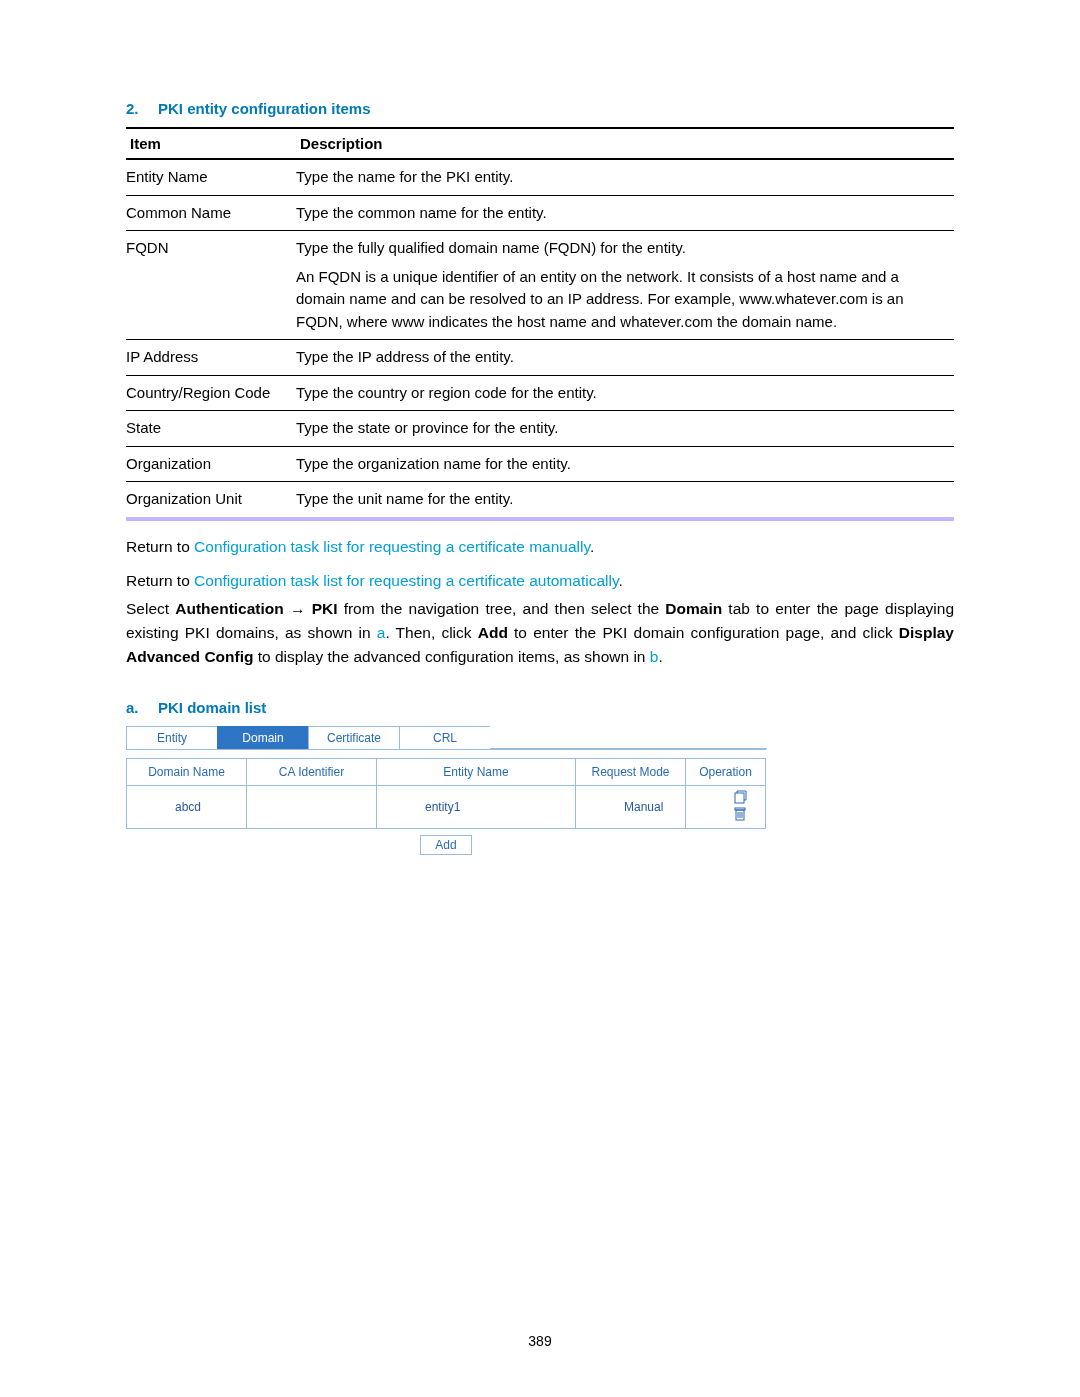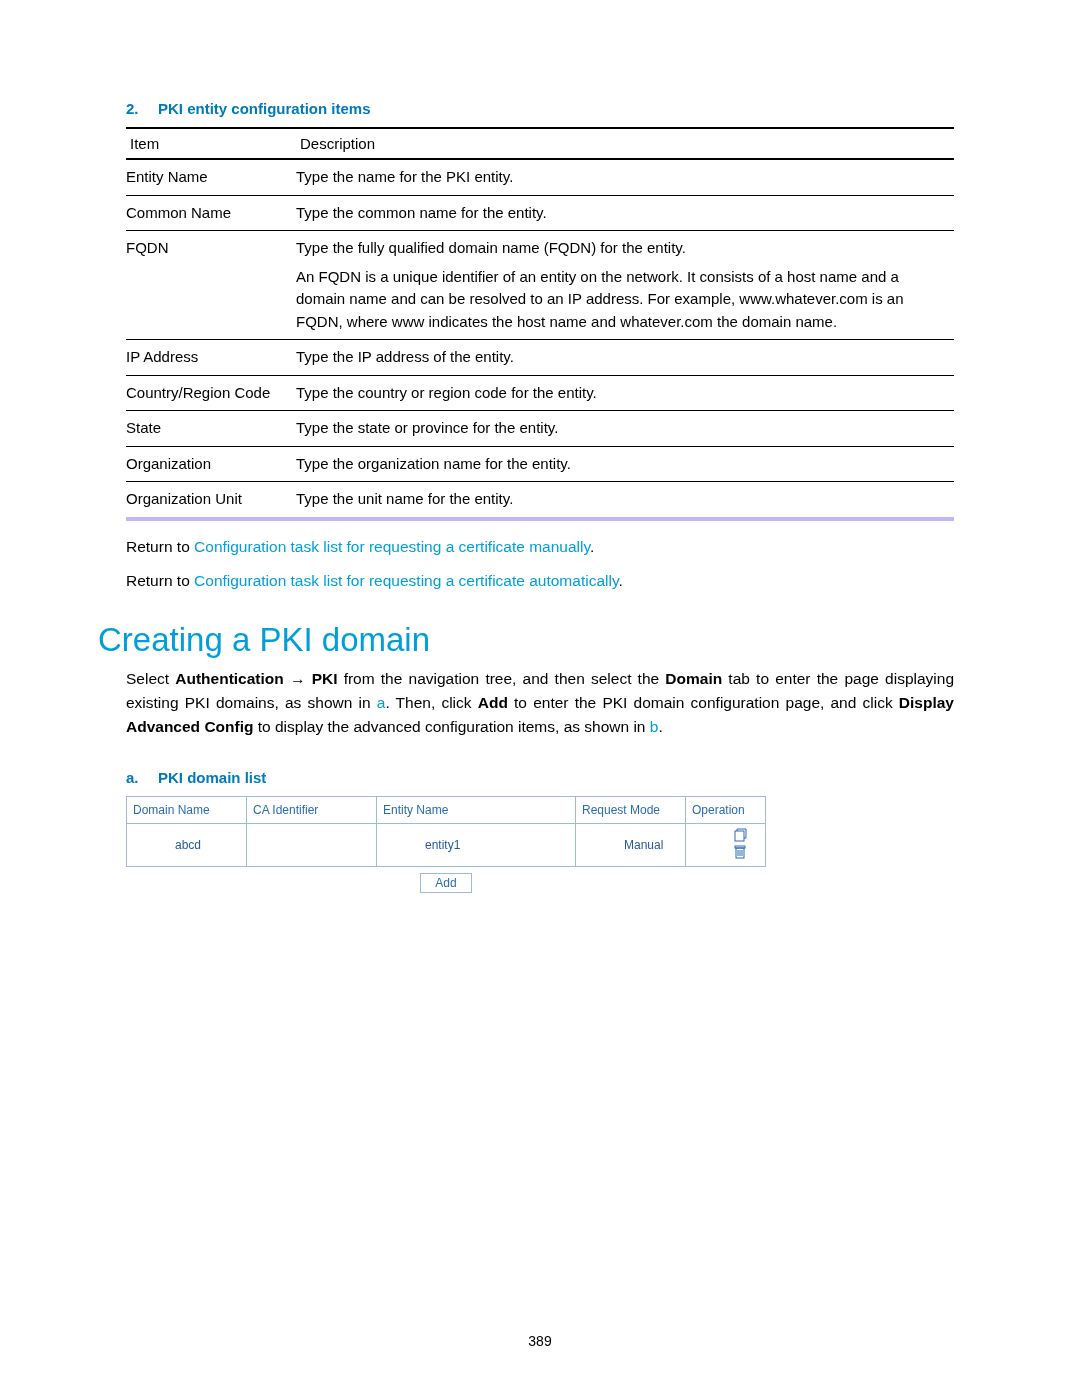--- a/index.html
+++ b/index.html
@@ -28,21 +28,21 @@
     display: inline-block;
     width: 32px;
   }
   table.config {
     width: 100%;
     border-collapse: collapse;
     font-size: 15px;
   }
   table.config th {
     text-align: left;
-    font-weight: 400;
+    font-weight: 700;
     padding: 6px 4px;
   }
   table.config td {
     padding: 6px 4px 6px 0;
     vertical-align: top;
     line-height: 1.5;
   }
   table.config col.c1 { width: 170px; }
   .rule-heavy { border-top: 2px solid #000; }
   .rule-light { border-top: 1px solid #000; }
@@ -100,20 +100,21 @@
     color: #2a6bb5;
   }
   table.grid th, table.grid td {
     border: 1px solid #9abbdc;
     padding: 4px 6px;
     text-align: left;
     height: 18px;
     background: #ffffff;
   }
   table.grid th {
+    text-align: center;
     font-weight: normal;
     margin-top: 44px;
   }
   table.grid td { color: #265a9e; padding-left: 48px; }
   table.grid col.op { width: 80px; }
   .op-cell { text-align: center; }
   .icon {
     display: inline-block;
     vertical-align: middle;
   }
@@ -198,31 +199,37 @@
     </table>
 
   <div class="body-text">
     <span>Return to </span><span class="link">Configuration task list for requesting a certificate manually</span><span>.</span>
   </div>
 
   <div class="body-text" style="margin-top:10px;">
     <span>Return to </span><span class="link">Configuration task list for requesting a certificate automatically</span><span>.</span>
   </div>
 
-  <h2 class="section" style="margin-left:-28px;">Creating a PKI domain</h2>
 
   <div class="body-text" style="margin-top:4px;">
     <span>Select </span><b>Authentication</b><span class="arrow"> → </span><b>PKI</b><span> from the navigation tree, and then select the </span><b>Domain</b><span> tab to enter the page displaying existing PKI domains, as shown in </span><span class="link">a</span><span>. Then, click </span><b>Add</b><span> to enter the PKI domain configuration page, and click </span><b>Display Advanced Config</b><span> to display the advanced configuration items, as shown in </span><span class="link">b</span><span>.</span>
   </div>
 
   <div class="caption" style="margin-top:30px;">
     <span class="num">a.</span><span>PKI domain list</span>
   </div>
 
   <div class="figure">
+    <div class="tabs">
+      <div class="tab">Entity</div>
+      <div class="tab active">Domain</div>
+      <div class="tab">Certificate</div>
+      <div class="tab">CRL</div>
+      <div class="tab blank"></div>
+    </div>
 
     <table class="grid">
       <colgroup>
         <col style="width:120px">
           <col style="width:130px">
           <col>
           <col style="width:110px">
           <col class="op">
       </colgroup>
       <tbody>

